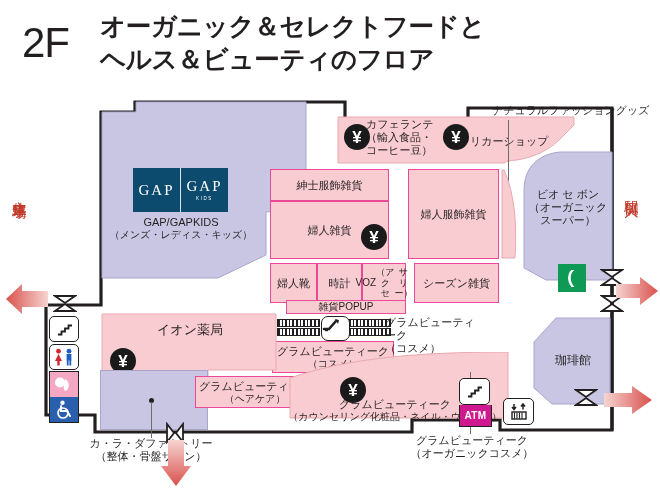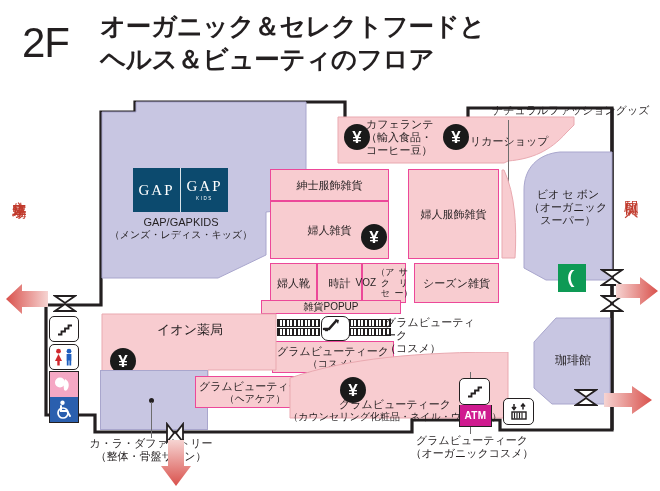--- a/index.html
+++ b/index.html
@@ -185,21 +185,21 @@
     <span>VOZ</span>
     <span class="f9">（アクセ</span>
     <span class="f9">サリー）</span>
     </div>
 
   <div class="shop pink f11" style="left:414px;top:263px;width:85px;height:40px;">
     <span>シーズン雑貨</span>
     </div>
 
 
-  <div class="shop pink f10" style="left:261px;top:300px;width:140px;height:14px;">
+  <div class="shop pink f10" style="left:286px;top:300px;width:120px;height:14px;">
     <span>雑貨POPUP</span>
     </div>
 
   <div class="esc-rail" style="left:277px;top:319px;width:43px;height:8px;"></div>
   <div class="esc-rail" style="left:277px;top:328px;width:43px;height:8px;"></div>
   <div class="esc-rail" style="left:348px;top:319px;width:43px;height:8px;"></div>
   <div class="esc-rail" style="left:348px;top:328px;width:43px;height:8px;"></div>
   <div id="esc-center-box" style="left:321px;top:316px;width:27px;height:23px;">
     <svg width="19" height="15" viewBox="0 0 19 15">
       <path d="M2,12 L7,12 L14,4" stroke="#231f20" stroke-width="2.6" fill="none" stroke-linecap="round"></path>

